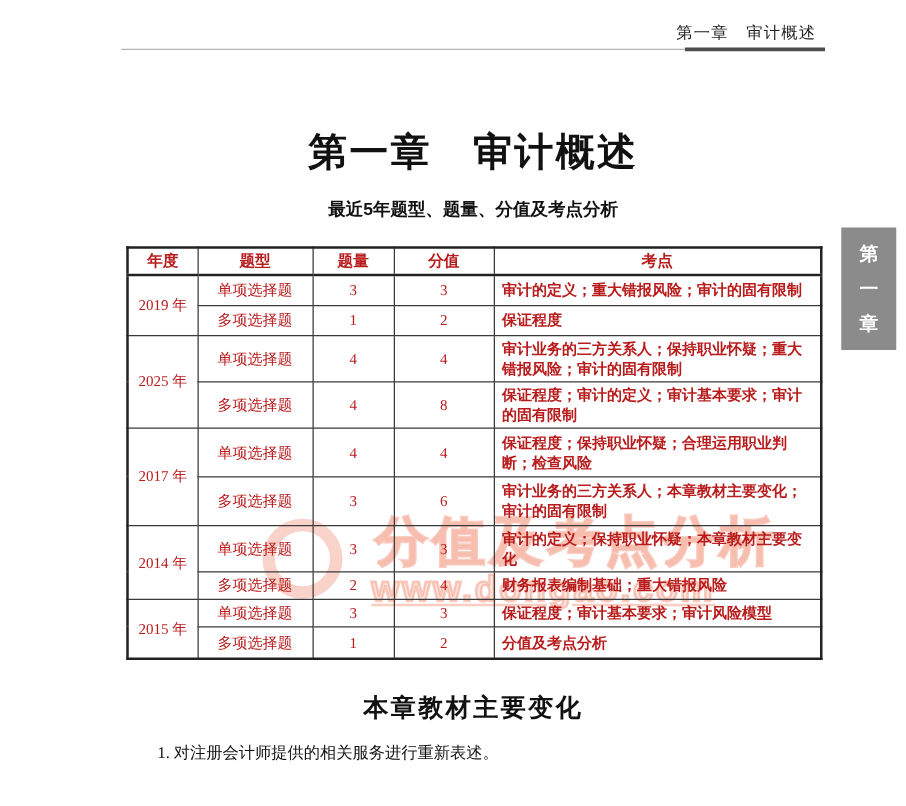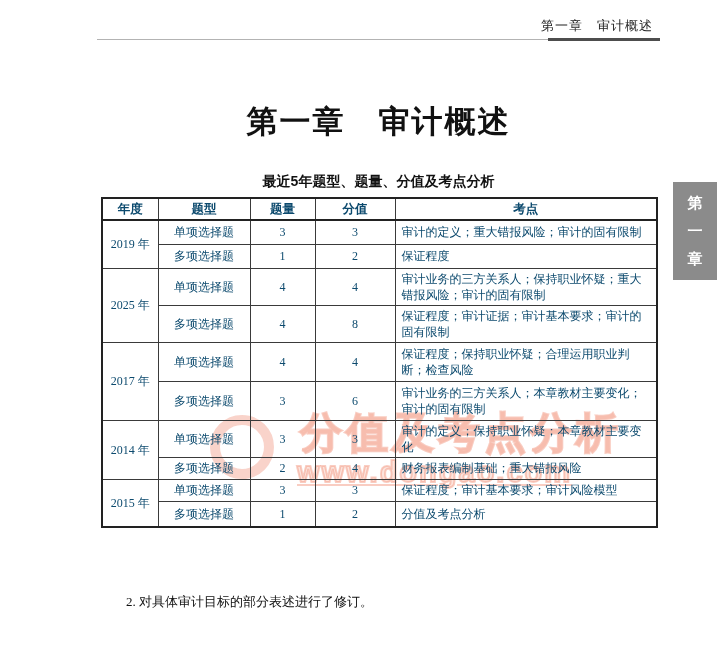--- a/index.html
+++ b/index.html
@@ -29,21 +29,21 @@
 
   
   .doc-title {
     position:absolute; top:101px; left:97px; width:563px;
     text-align:center; font-size:31px; font-weight:bold;
     letter-spacing:2px; color:#111;
   }
 
   
   .table-caption {
-    position:absolute; top:173px; left:97px; width:563px;
+    position:absolute; top:159px; left:97px; width:563px;
     text-align:center; font-size:14px; font-weight:bold;
     font-family:"Liberation Sans","DejaVu Sans",sans-serif; color:#111;
   }
 
   
   .watermark {
     position:absolute; left:200px; top:393px; width:380px; height:120px;
     font-family:"Liberation Sans","DejaVu Sans",sans-serif;
     pointer-events:none; z-index:1;
   }
@@ -62,33 +62,33 @@
     letter-spacing:2px; white-space:nowrap;
     color:rgba(243,150,125,0.26);
     text-decoration:underline;
     -webkit-text-stroke:2px rgba(240,135,110,0.42);
   }
 
   
   table.exam-table {
     position:absolute; top:197px; left:101px; width:555px;
     border-collapse:collapse; table-layout:fixed;
-    font-size:12px; color:#0c4a6e; z-index:2; background:transparent;
+    font-size:12px; color:#b91c1c; z-index:2; background:transparent;
   }
   table.exam-table th, table.exam-table td {
     border:1px solid #3a3a3a; background:transparent;
     text-align:center; vertical-align:middle; padding:2px 4px;
     line-height:16px;
   }
   table.exam-table { border:2px solid #222; }
   table.exam-table thead th {
     font-family:"Liberation Sans","DejaVu Sans",sans-serif;
     font-weight:bold; font-size:12.5px; border-bottom:2px solid #222;
   }
-  table.exam-table td.points { text-align:left; padding-left:6px; padding-right:3px; }
+  table.exam-table td.points { text-align:left; padding-left:6px; padding-right:3px;font-weight:bold; }
   tr.h22 { height:22px; } tr.h24 { height:24px; } tr.h37 { height:37px; }
   tr.h39 { height:39px; } tr.hs22 { height:22px; } tr.h26 { height:26px; }
 
   
   .side-tab {
     position:absolute; left:673px; top:182px; width:44px; height:98px;
     background:#8b8b8b; color:#ffffff;
     display:flex; flex-direction:column; align-items:center; justify-content:center;
     gap:9px; font-size:15px; font-weight:bold;
     font-family:"Liberation Sans","DejaVu Sans",sans-serif;
@@ -162,21 +162,21 @@
         <td rowspan="2">2025 年</td>
         <td>单项选择题</td>
         <td>4</td>
         <td>4</td>
         <td class="points">审计业务的三方关系人；保持职业怀疑；重大错报风险；审计的固有限制</td>
       </tr>
       <tr class="h37">
         <td>多项选择题</td>
         <td>4</td>
         <td>8</td>
-        <td class="points">保证程度；审计证据；审计基本要求；审计的固有限制</td>
+        <td class="points">保证程度；审计的定义；审计基本要求；审计的固有限制</td>
       </tr>
 
       <tr class="h39">
         <td rowspan="2">2017 年</td>
         <td>单项选择题</td>
         <td>4</td>
         <td>4</td>
         <td class="points">保证程度；保持职业怀疑；合理运用职业判断；检查风险</td>
       </tr>
       <tr class="h39">
@@ -215,18 +215,19 @@
       </tr>
     </tbody>
   </table>
 
   <div class="side-tab">
     <span>第</span>
     <span>一</span>
     <span>章</span>
   </div>
 
+  <h2 class="section-heading">本章教材主要变化</h2>
 
   <div class="changes">
-    <div class="change-item">2. 对具体审计目标的部分表述进行了修订。</div>
+    <div class="change-item">1. 对注册会计师提供的相关服务进行重新表述。</div>
   </div>
 
 </div>
 
 </body></html>

